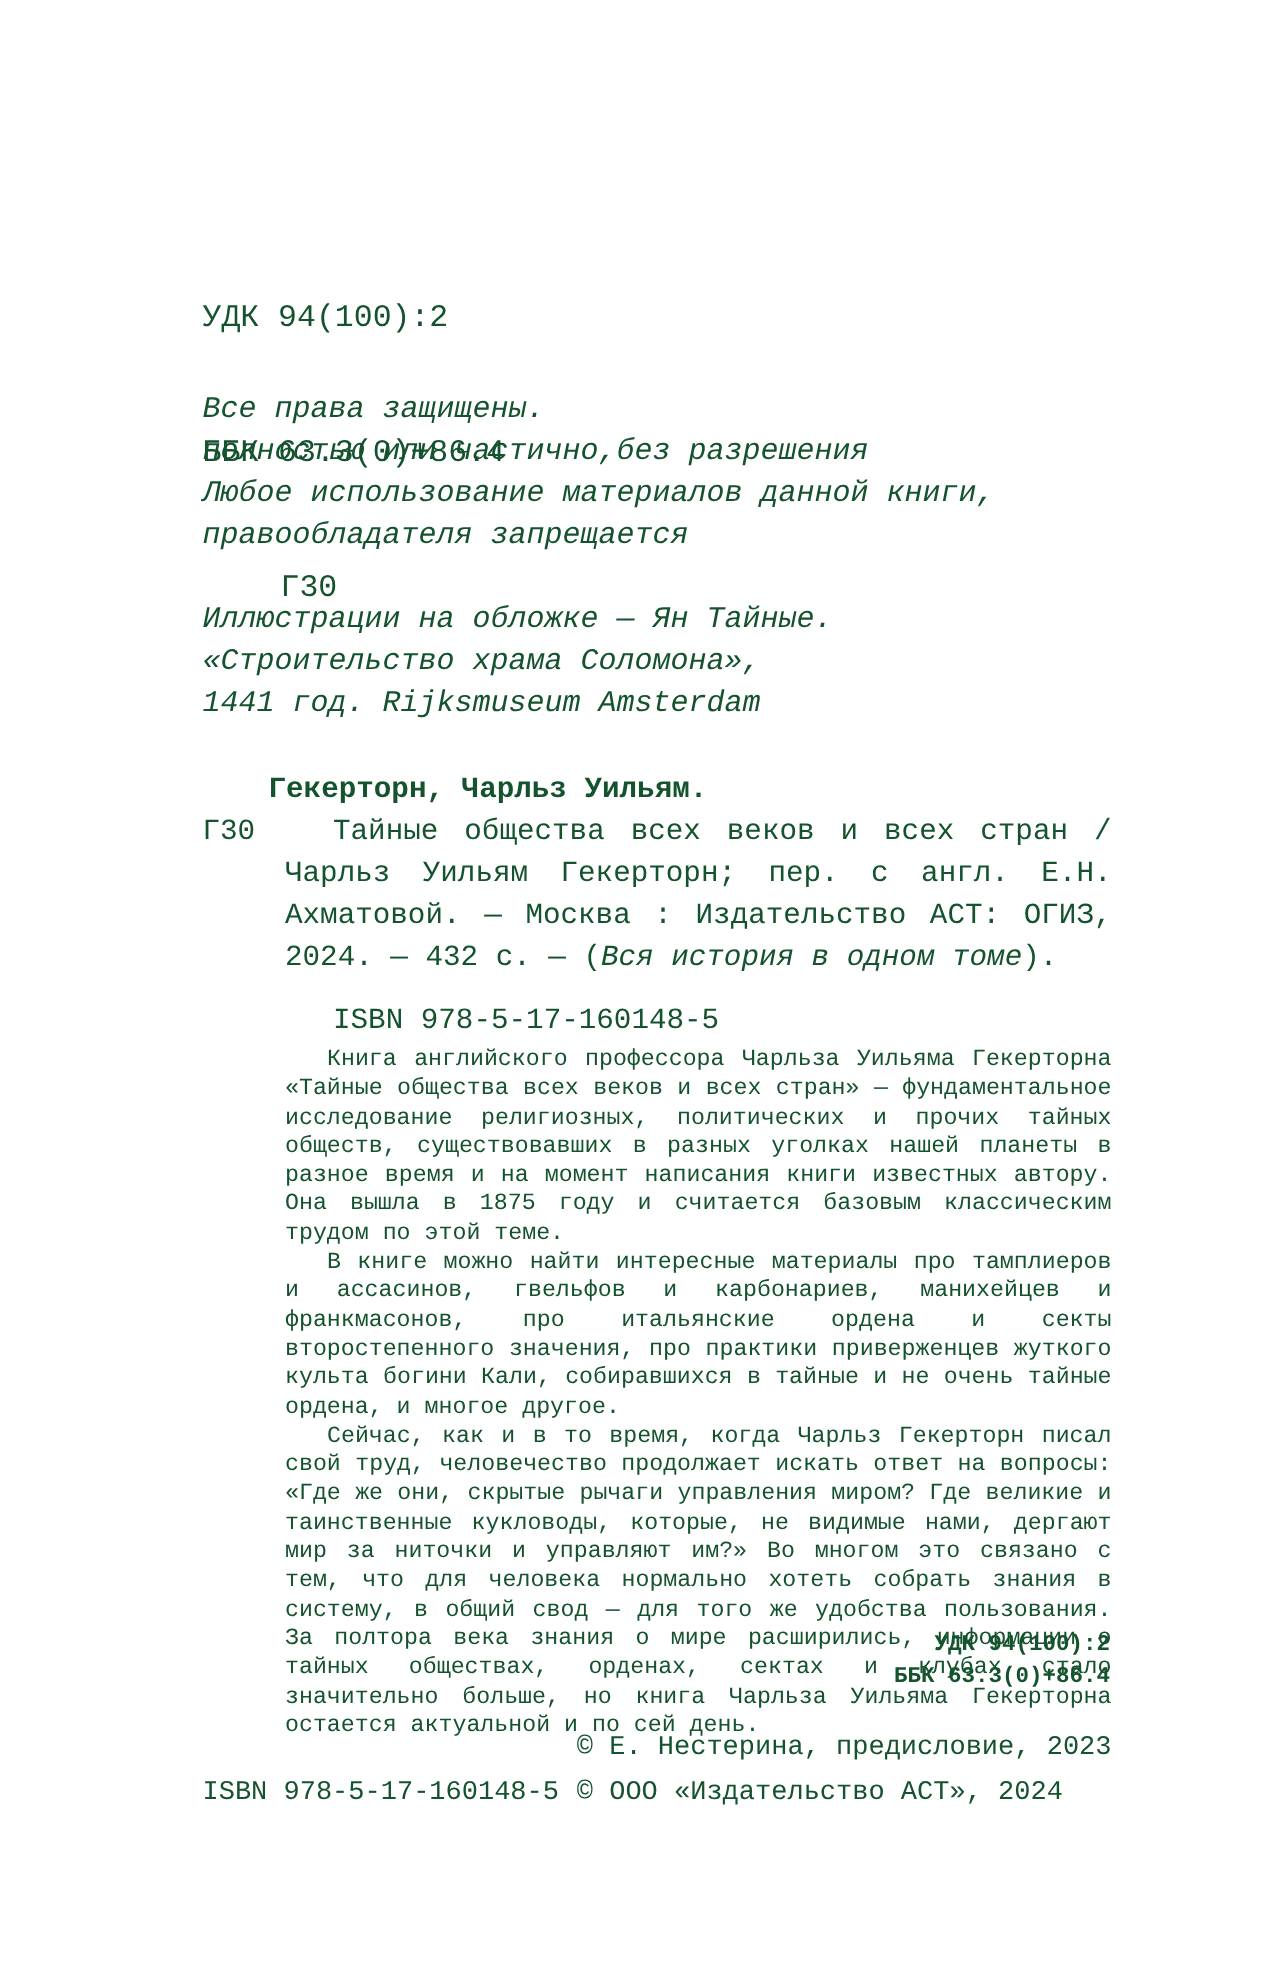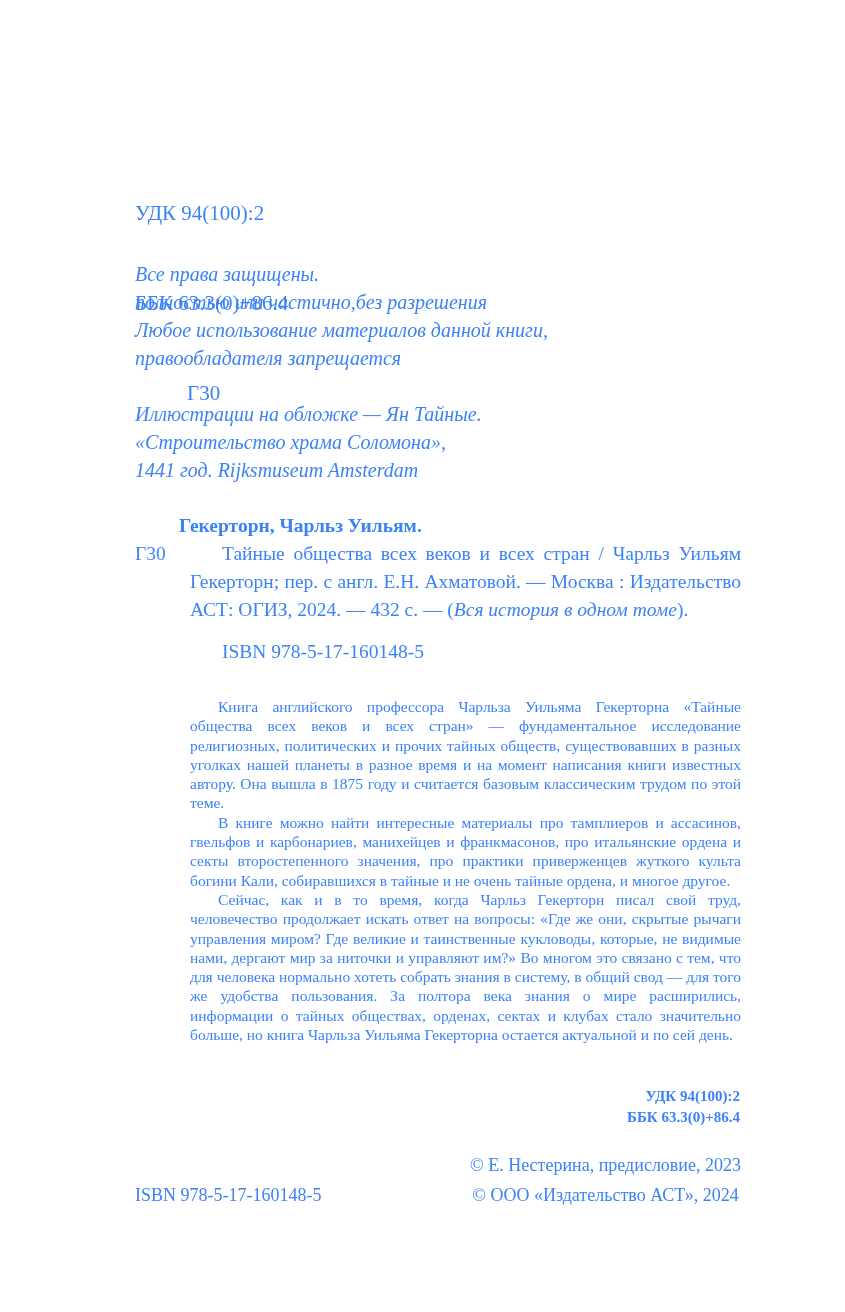--- a/index.html
+++ b/index.html
@@ -5,22 +5,22 @@
   html, body {
     margin: 0;
     padding: 0;
     background: #ffffff;
   }
   .page {
     position: relative;
     width: 845px;
     height: 1312px;
     background: #ffffff;
-    font-family: Liberation Serif, serif;
-    color: #3b82f6;
+    font-family: Liberation Mono, monospace;
+    color: #14532d;
     overflow: hidden;
   }
   
   .codes-top {
     position: absolute;
     top: 138px;
     left: 135px;
     font-size: 21px;
     line-height: 30px;
     white-space: pre;
@@ -102,21 +102,21 @@
     position: absolute;
     top: 1150px;
     left: 135px;
     width: 606px;
     display: flex;
     justify-content: space-between;
     align-items: flex-end;
     font-size: 18px;
     line-height: 30px;
   }
-  .footer .copyright { text-align: center; }
+  .footer .copyright { text-align: left; }
 </style>
 </head>
 <body>
 
 <div class="page">
 
   <div class="codes-top">
     <div>УДК 94(100):2</div>
     <div>ББК 63.3(0)+86.4</div>
     <div class="g30">Г30</div>

